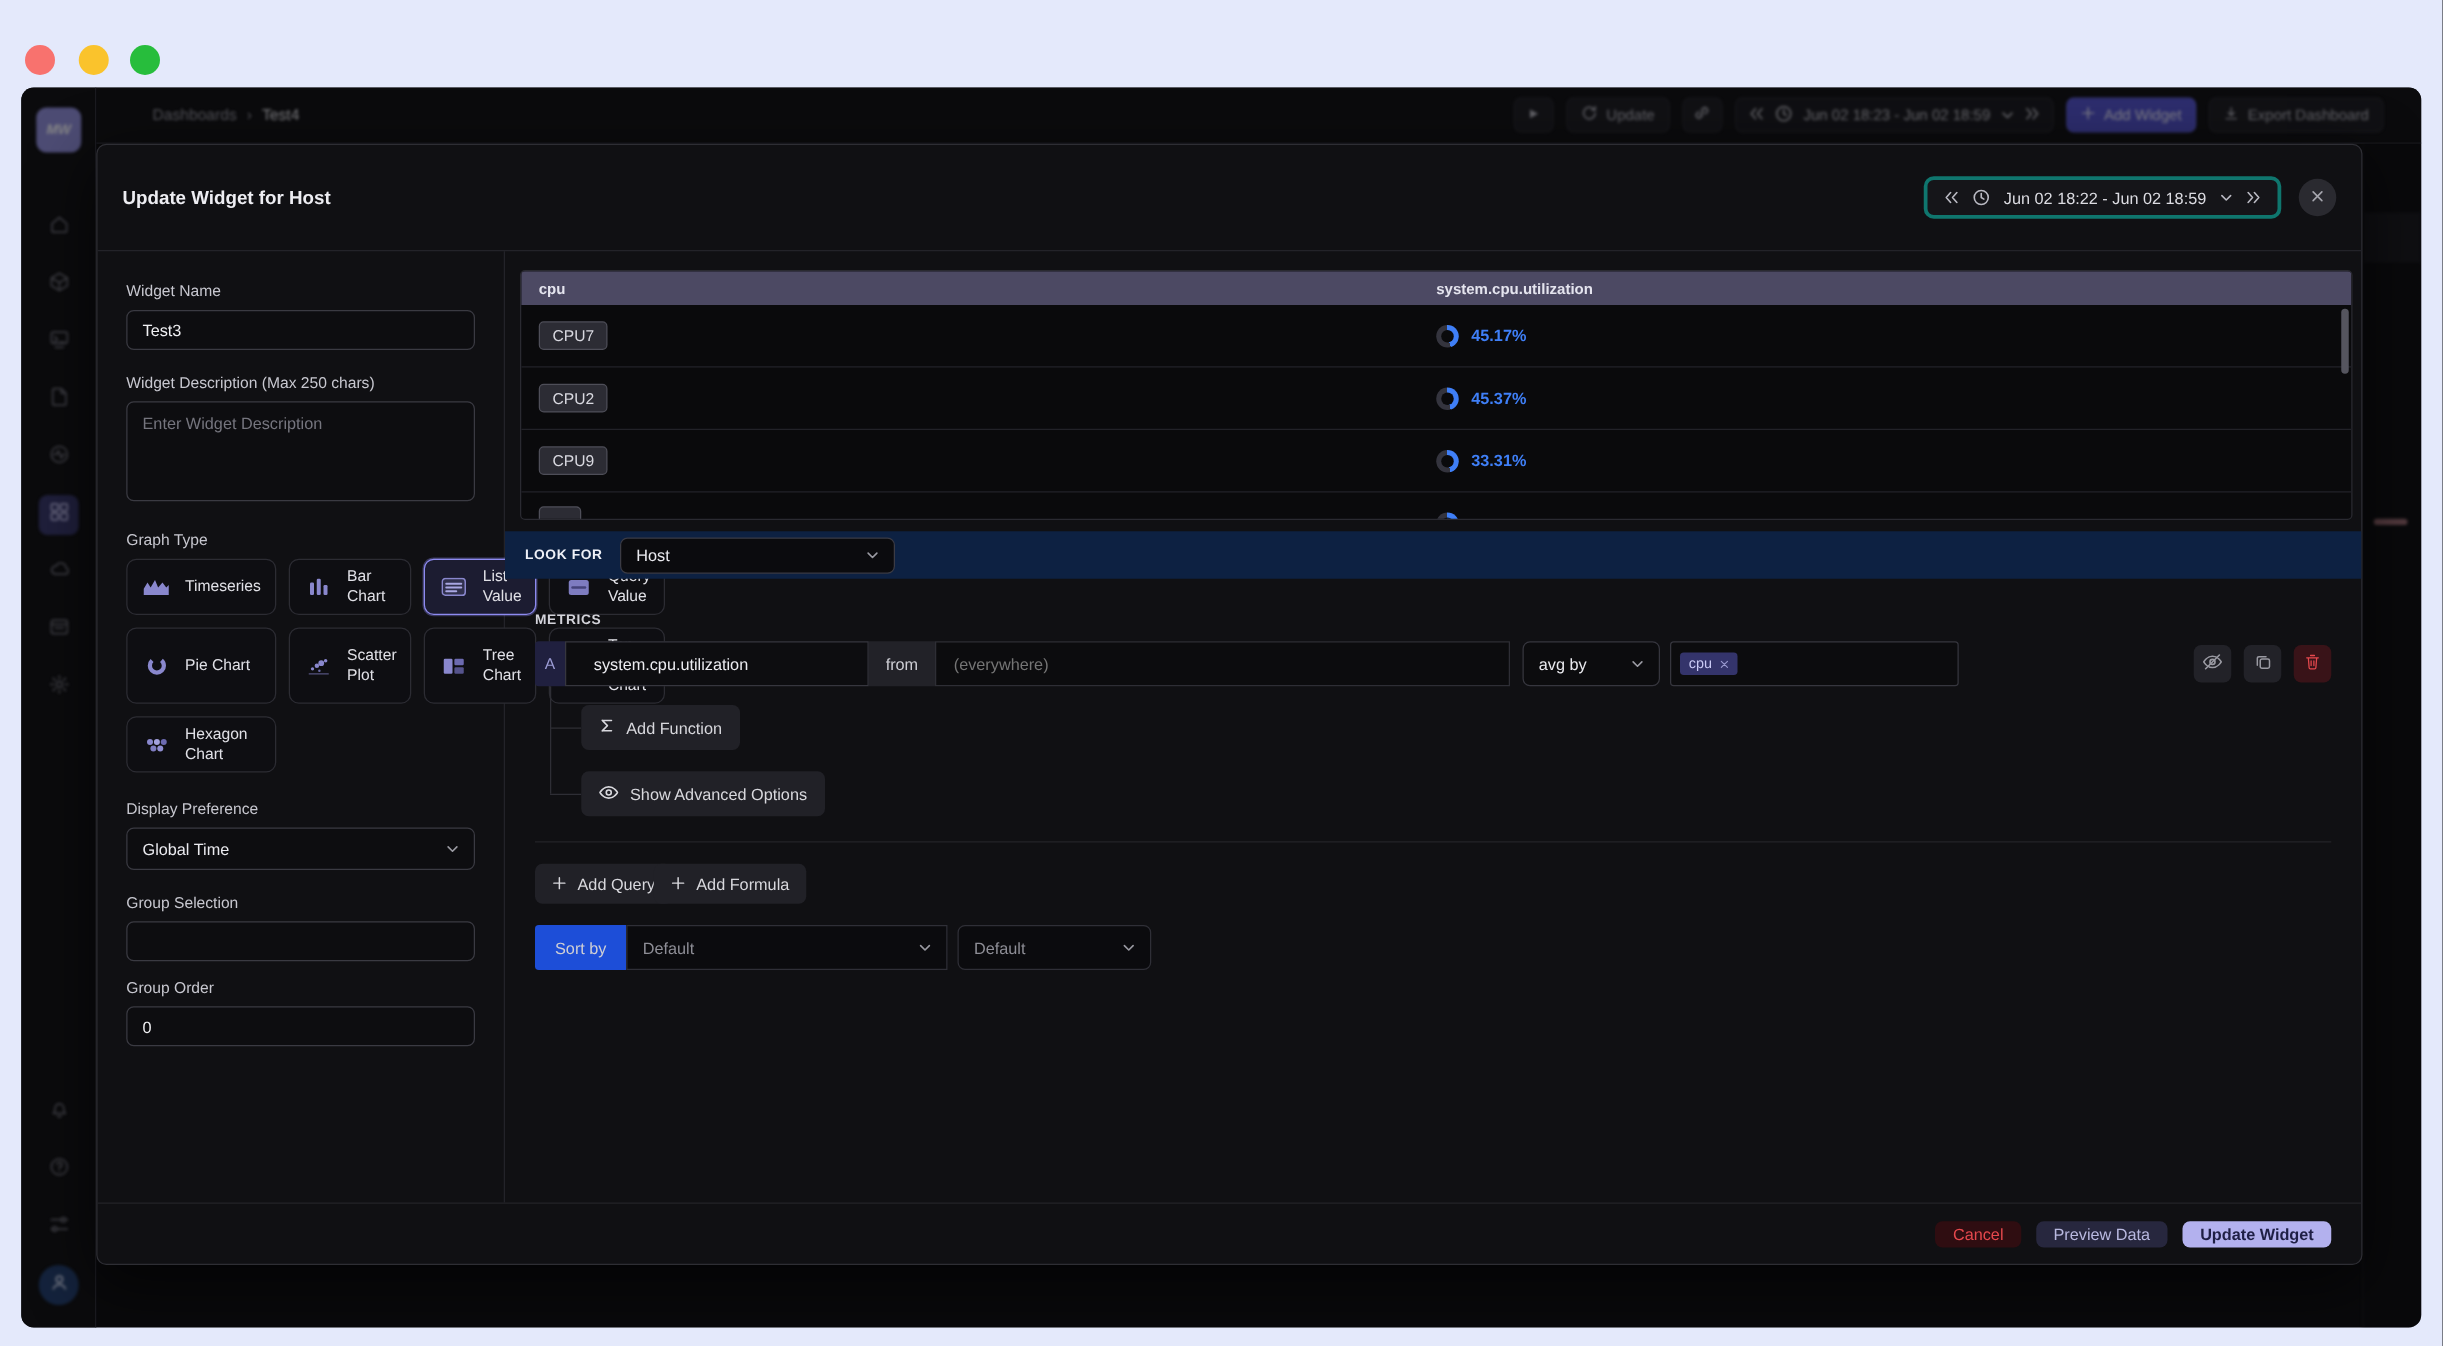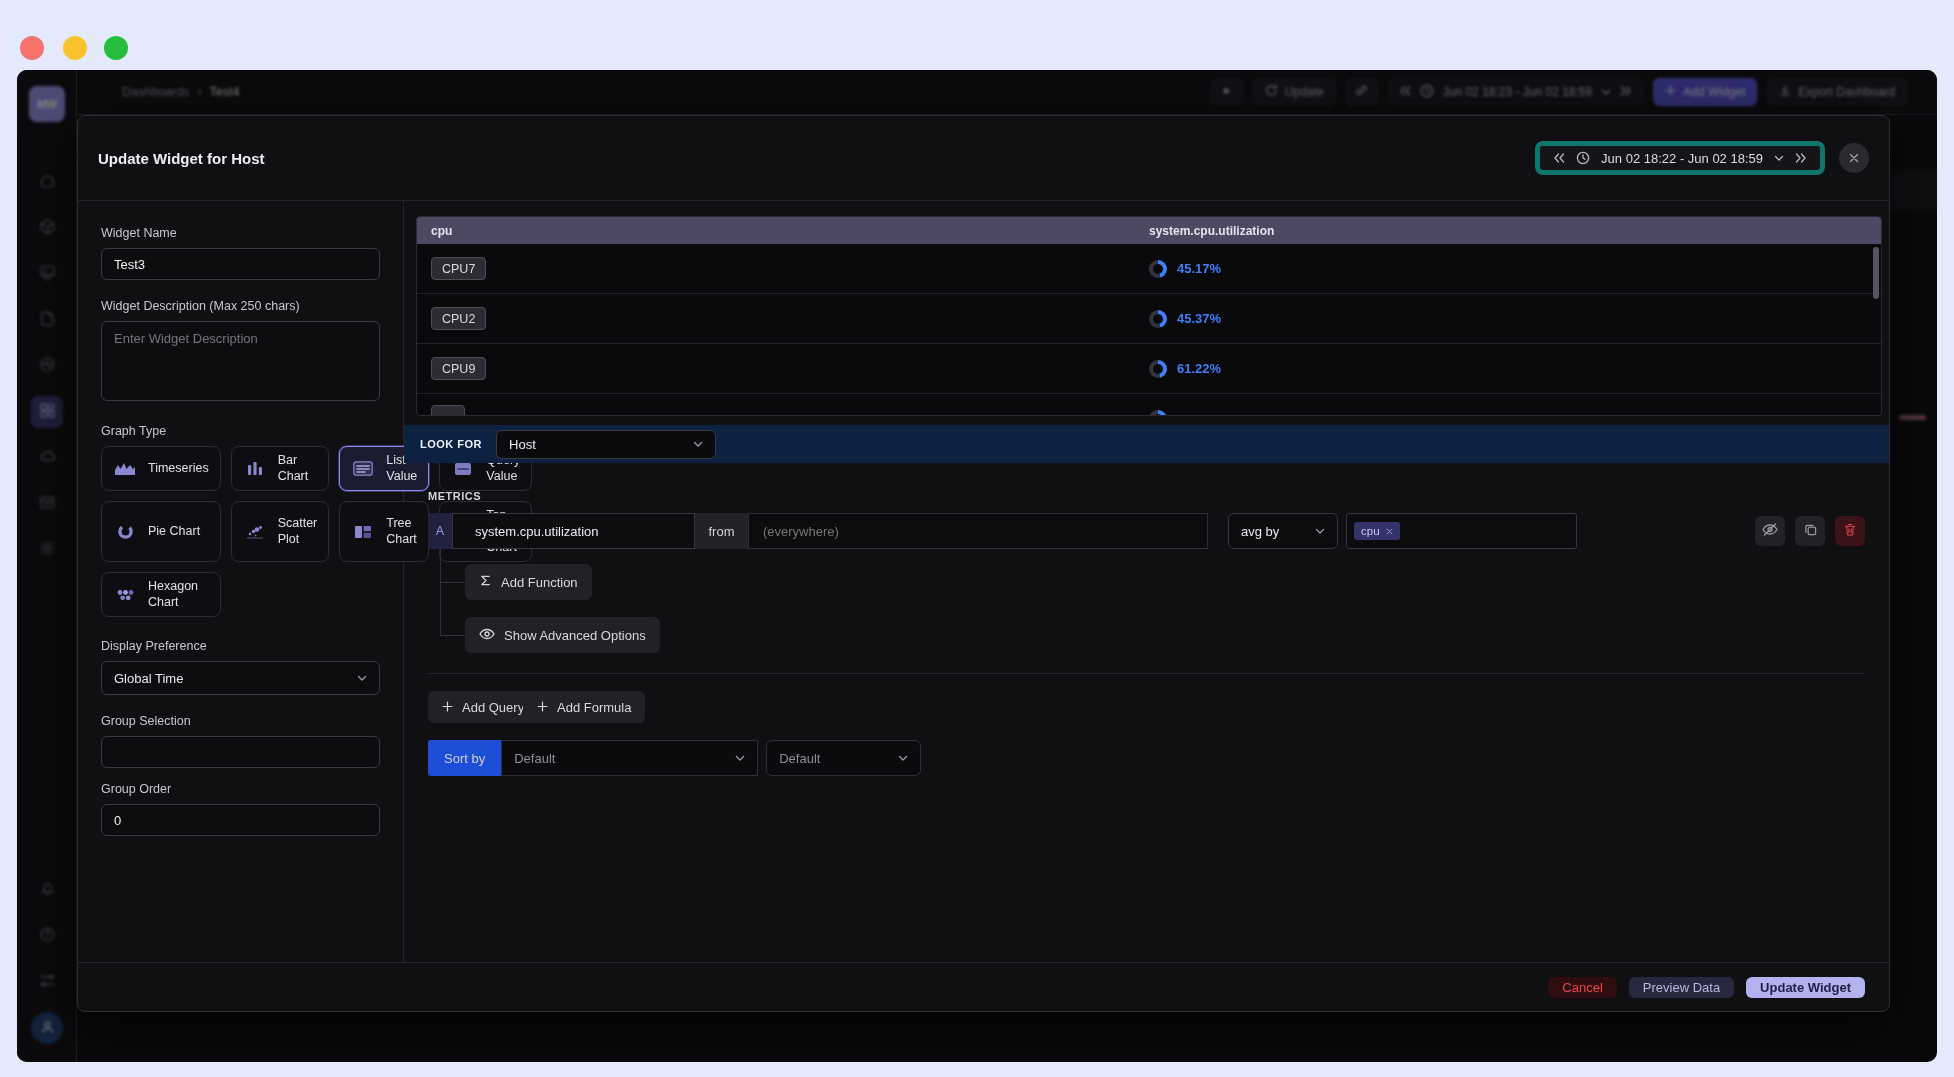--- a/index.html
+++ b/index.html
@@ -44,21 +44,21 @@
   .bg-strip { position:absolute; right:0; top:45px; width:47px; bottom:0; background:#0a0a0c; border-left:1px solid #1a1a1f; }
   .bg-strip .w-head { position:absolute; left:0; right:0; top:55px; height:40px; background:#16161a; }
   .bg-strip .spark { position:absolute; left:8px; top:300px; width:27px; height:5px; border-radius:3px; background:#9c6b72; }
 
   
   .modal { position:absolute; left:60px; top:45px; width:1813px; height:897px; background:#101013;
     border:1px solid #2e2e34; border-radius:8px; z-index:3; box-shadow:0 14px 50px rgba(0,0,0,.65); display:flex; flex-direction:column; }
   .m-header { height:85px; border-bottom:1px solid #232329; display:flex; align-items:center; padding:0 20px; flex:none; }
   .m-title { font-size:15px; font-weight:700; color:#ededf2; }
   .m-head-right { margin-left:auto; display:flex; align-items:center; gap:14px; }
-  .time-pill { height:34px; background:#151519; border:5px solid #0f766e; border-radius:8px;
+  .time-pill { height:34px; background:#151519; border:3px solid #0f766e; border-radius:8px;
     display:flex; align-items:center; gap:11px; padding:0 13px; color:#c9c9d1; }
   .time-pill .range { font-size:13px; color:#dcdce2; }
   .icon-btn-plain { display:inline-flex; align-items:center; color:#b9b9c2; cursor:pointer; }
   .m-close { width:30px; height:30px; border-radius:50%; background:#2a2a30; color:#a6a6ae;
     display:flex; align-items:center; justify-content:center; cursor:pointer; }
 
   .m-body { flex:1; display:flex; min-height:0; }
 
   
   .left-panel { width:326px; flex:none; border-right:1px solid #232329; padding:25px 23px 0 23px; }
@@ -105,21 +105,21 @@
 
   .query-row { position:absolute; left:24px; right:24px; top:312px; height:36px; display:flex; align-items:stretch; }
   .q-badge { width:24px; flex:none; background:#20203f; color:#9d9dd6; font-size:12.5px;
     display:flex; align-items:center; justify-content:center; border-radius:3px 0 0 3px; }
   .q-metric { width:243px; flex:none; background:#0d0d10; border:1px solid #36363e; color:#ececf1;
     font-size:13px; padding:0 22px; font-family:inherit; outline:none; }
   .q-from { width:53px; flex:none; background:#222228; color:#cfcfd5; font-size:13px;
     display:flex; align-items:center; justify-content:center; }
   .q-every { width:460px; flex:none; background:#0c0c0e; border:1px solid #2e2e35; color:#ececf1;
     font-size:13px; padding:0 14px; font-family:inherit; outline:none; }
-  .q-agg { width:110px; flex:none; margin-left:20px; height:36px; background:#0c0c0e; border-color:#36363e; font-size:13px; }
+  .q-agg { width:110px; flex:none; margin-left:10px; height:36px; background:#0c0c0e; border-color:#36363e; font-size:13px; }
   .q-tags { width:231px; flex:none; margin-left:8px; background:#0c0c0e; border:1px solid #36363e;
     border-radius:3px; display:flex; align-items:center; padding:0 7px; gap:6px; cursor:text; }
   .tag-chip { display:inline-flex; align-items:center; gap:6px; background:#34346b; color:#c9c9f4;
     border-radius:3px; font-size:11.5px; padding:3px 7px; }
   .tag-x { color:#9a9ad0; display:flex; cursor:pointer; }
   .q-actions { margin-left:auto; display:flex; gap:10px; align-items:center; }
   .sq-btn { width:30px; height:30px; border-radius:6px; background:#222228; color:#9a9aa2;
     display:flex; align-items:center; justify-content:center; cursor:pointer; border:none; }
   .sq-btn.danger { background:#391318; color:#e5484d; }
 
@@ -484,21 +484,21 @@
     <div class="cell-cpu"><span class="chip">CPU2</span></div>
     <div class="cell-val">
       <span class="donut" style="background: conic-gradient(rgb(63, 127, 247) 45.37%, rgb(52, 52, 62) 0deg);"></span>
       <span class="val-text">45.37%</span>
     </div>
   </div>
               <div class="tbl-row">
     <div class="cell-cpu"><span class="chip">CPU9</span></div>
     <div class="cell-val">
       <span class="donut" style="background: conic-gradient(rgb(63, 127, 247) 45.67%, rgb(52, 52, 62) 0deg);"></span>
-      <span class="val-text">61.22%</span>
+      <span class="val-text">33.31%</span>
     </div>
   </div>
               <div class="tbl-row">
     <div class="cell-cpu"><span class="chip"></span></div>
     <div class="cell-val">
       <span class="donut" style="background: conic-gradient(rgb(63, 127, 247) 45%, rgb(52, 52, 62) 0deg);"></span>
       <span class="val-text"></span>
     </div>
   </div>
             </div>

